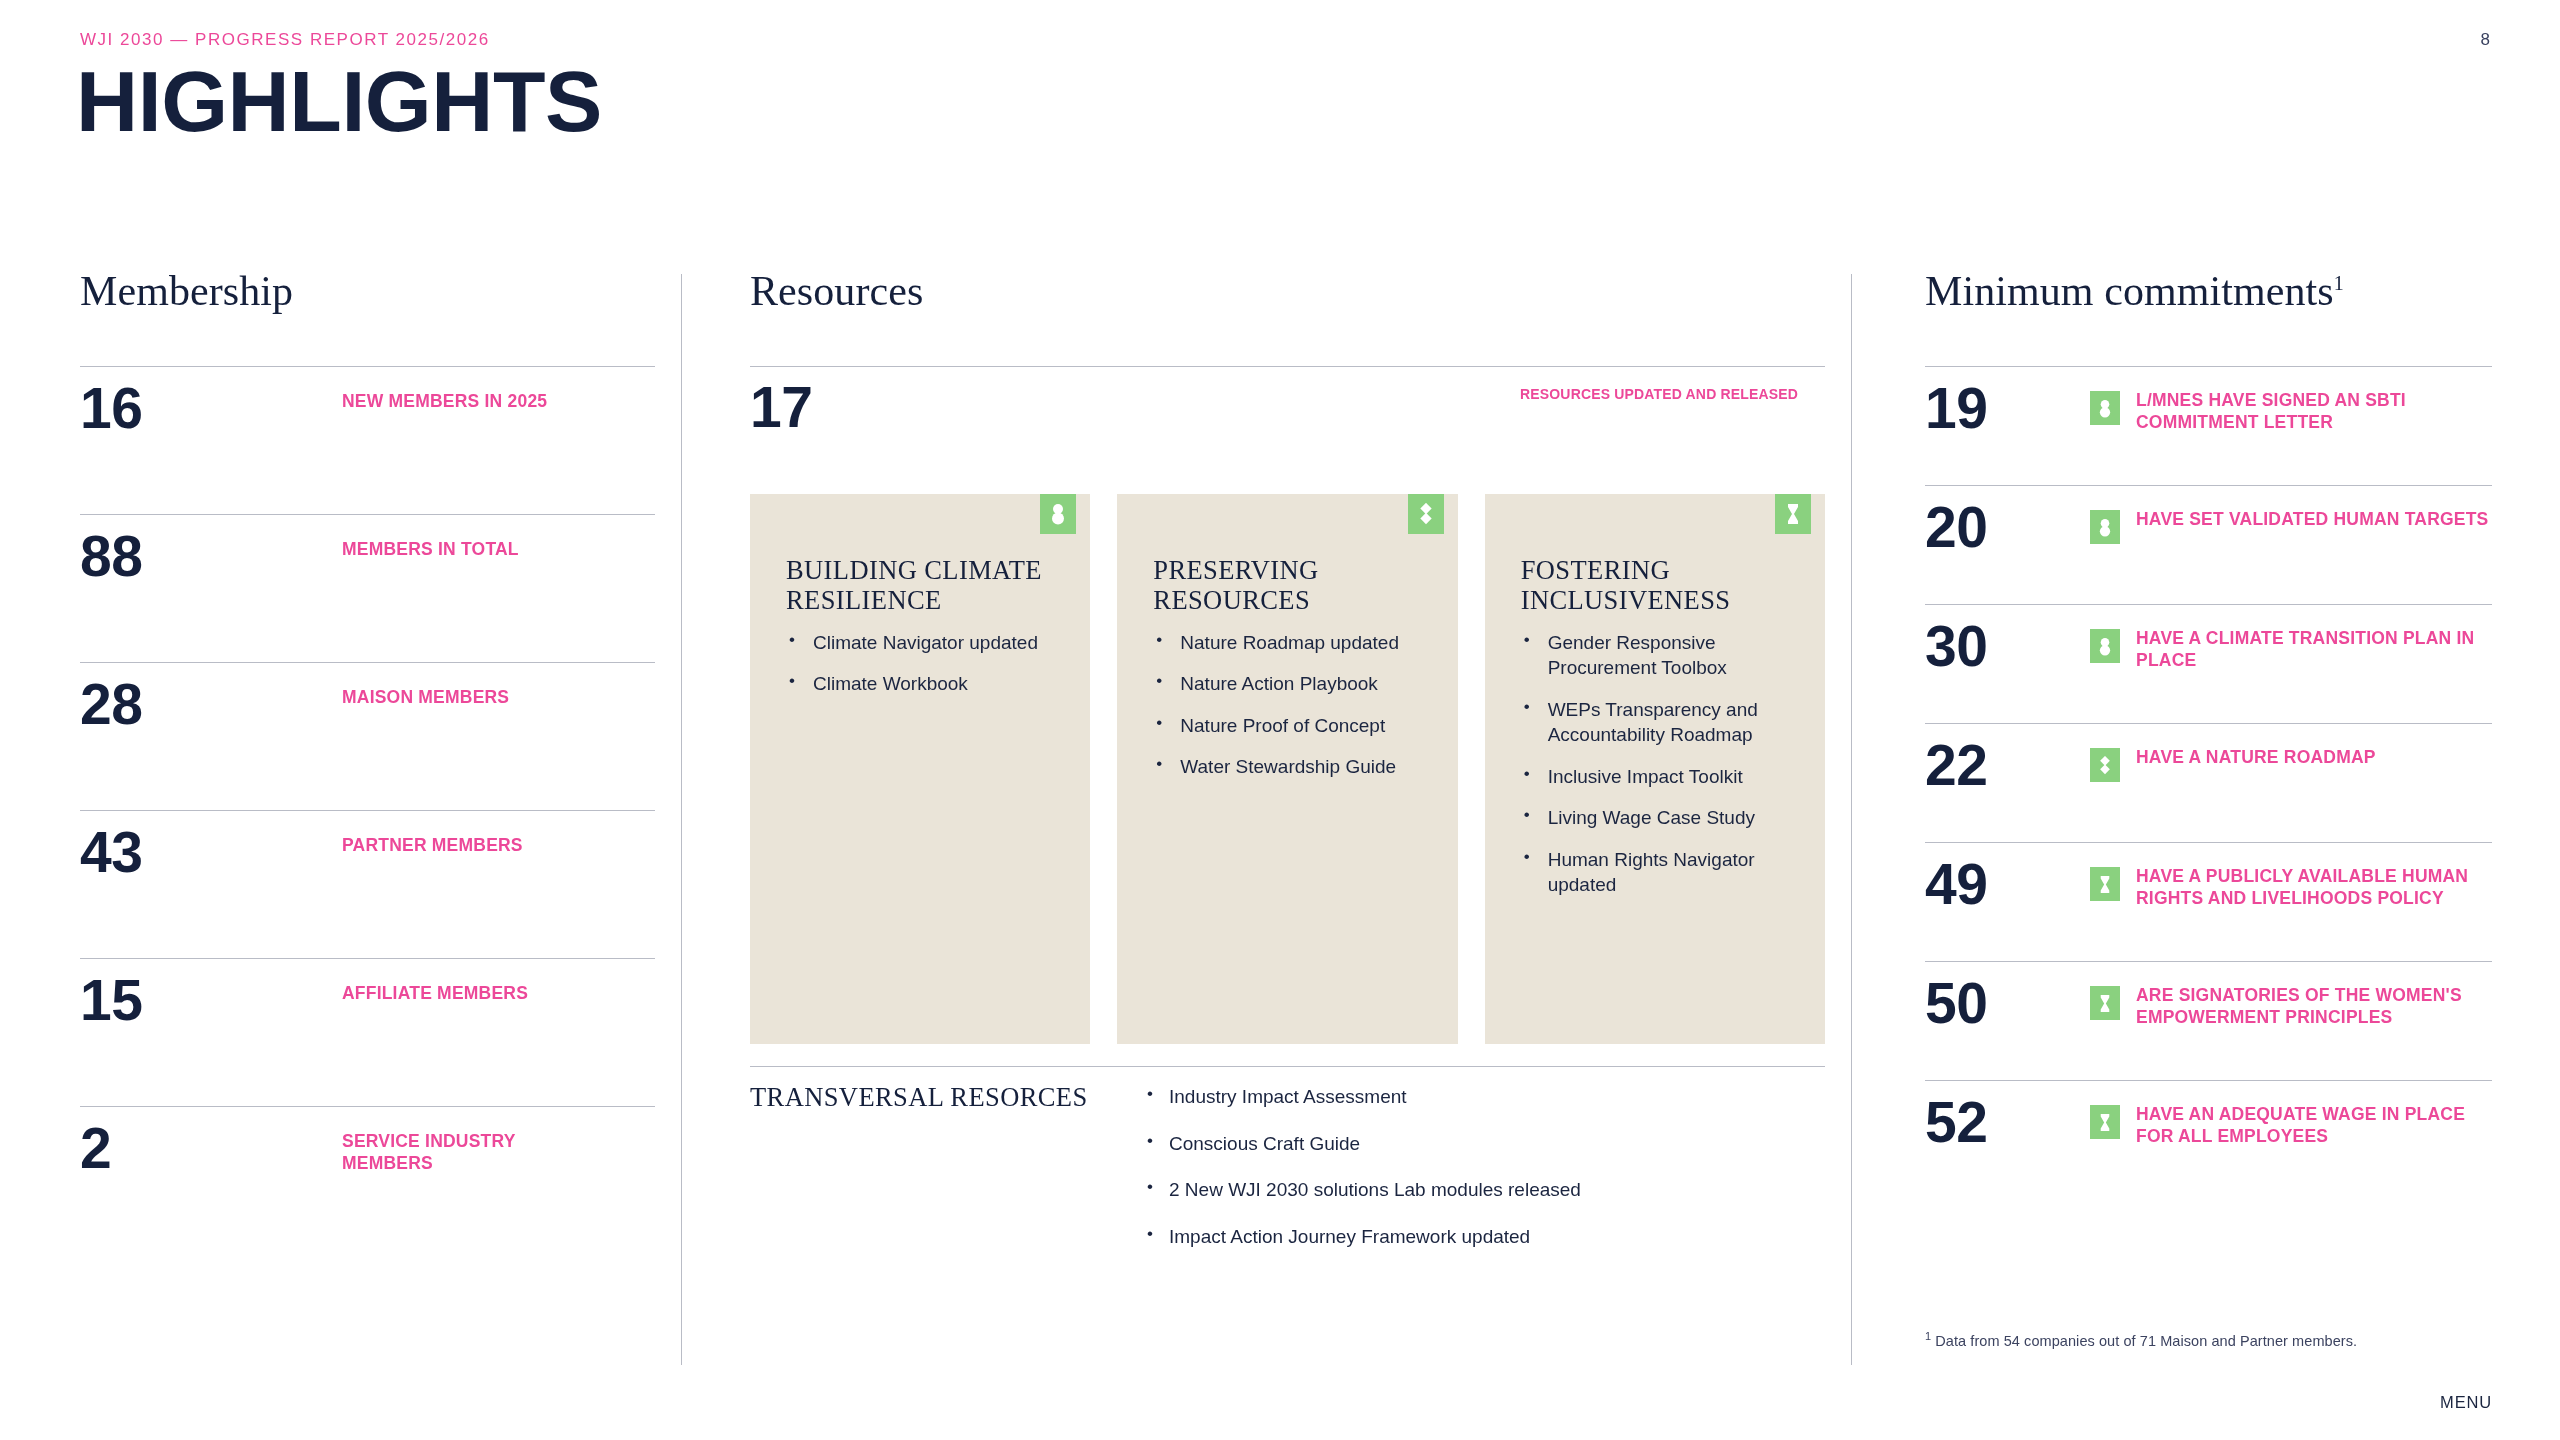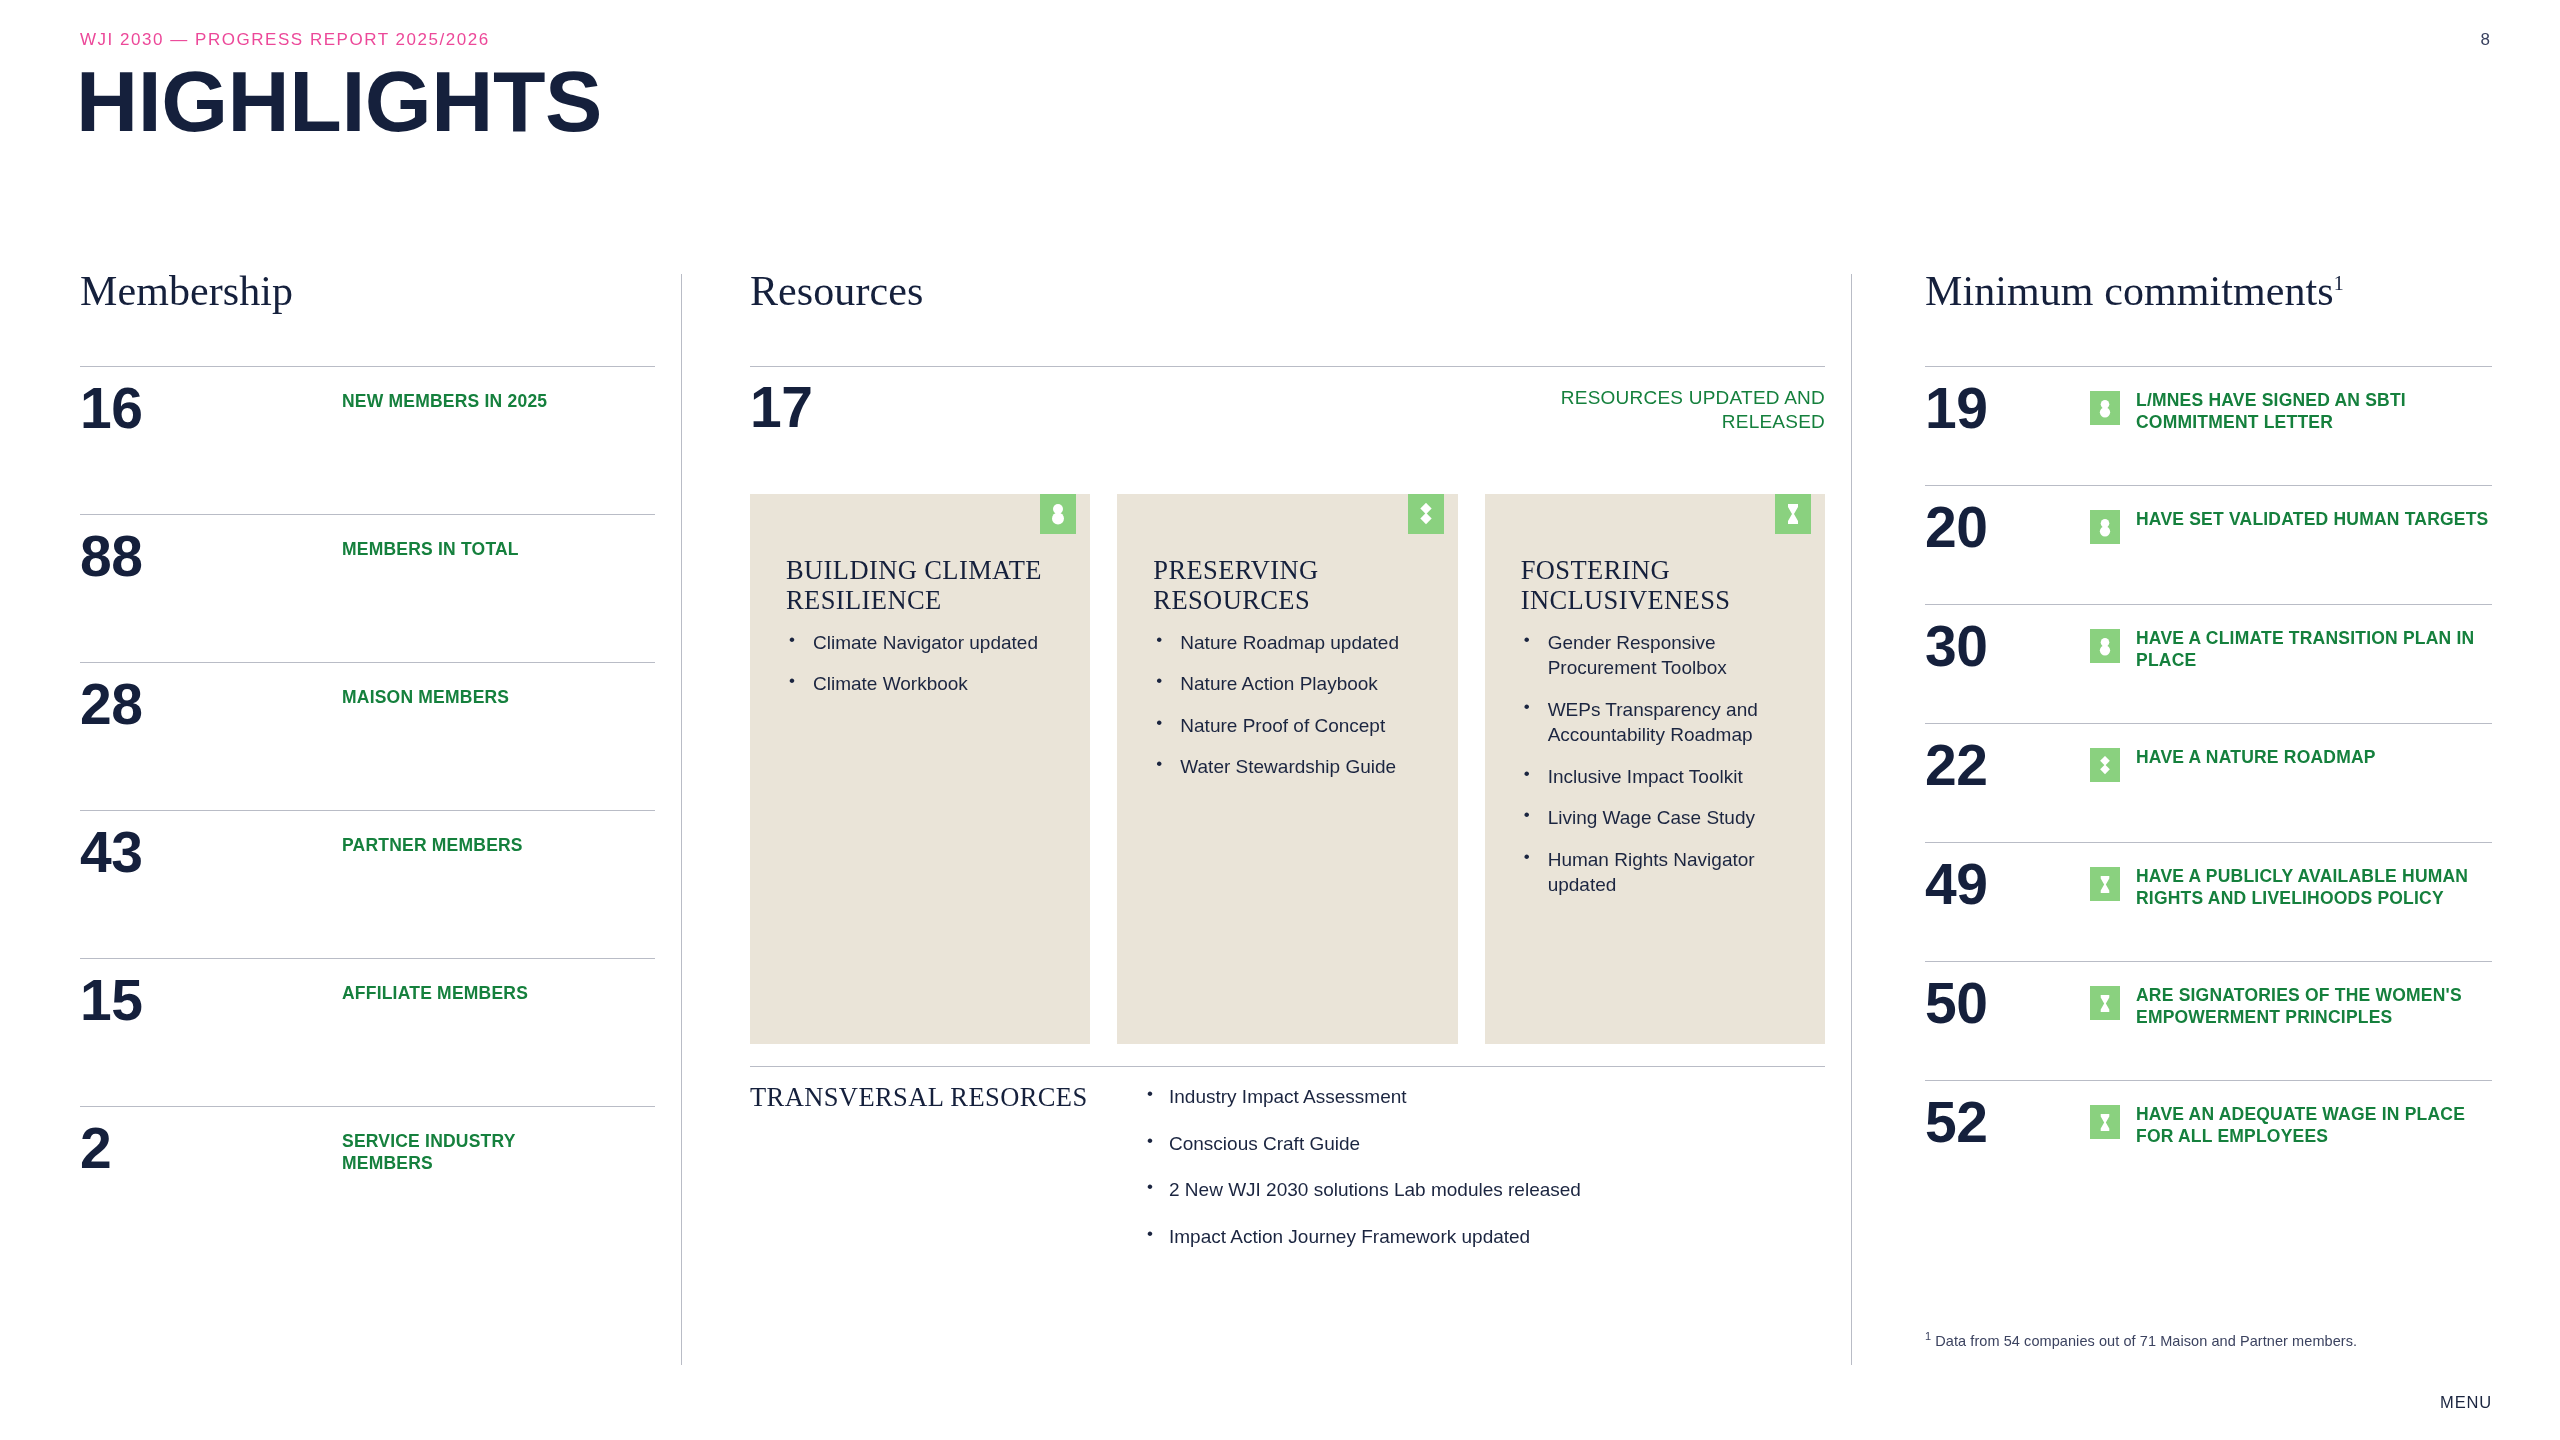--- a/index.html
+++ b/index.html
@@ -101,40 +101,40 @@
     line-height: 0.98;
     color: #15203c;
     flex: none;
     letter-spacing: -0.01em;
   }
   .stat-label {
     font-size: 17.5px;
     font-weight: 700;
     line-height: 1.28;
     letter-spacing: 0.012em;
-    color: #15803d;
+    color: #ec4899;
     padding-top: 9px;
   }
 
   
   .col-membership .stat-row { height: 148px; }
   .col-membership .stat-num { width: 262px; }
   .col-membership .stat-label { width: 250px; }
 
   
   .res-top {
     margin-top: 54px;
     border-top: 1px solid #b9bcc6;
     display: flex;
     align-items: flex-start;
     padding-top: 12px;
     height: 110px;
   }
   .res-top .stat-num { font-size: 57px; font-weight: 700; line-height: 1; width: 770px; }
-  .res-top .stat-label { font-size: 19px; font-weight: 400; line-height: 1.28; padding-top: 7px; text-align: right; }
+  .res-top .stat-label { font-size: 14px; font-weight: 700; line-height: 1.28; padding-top: 7px; }
 
   .cards {
     display: flex;
     gap: 27px;
     margin-top: 18px;
   }
   .card {
     position: relative;
     background: #eae4d8;
     width: 348px;

